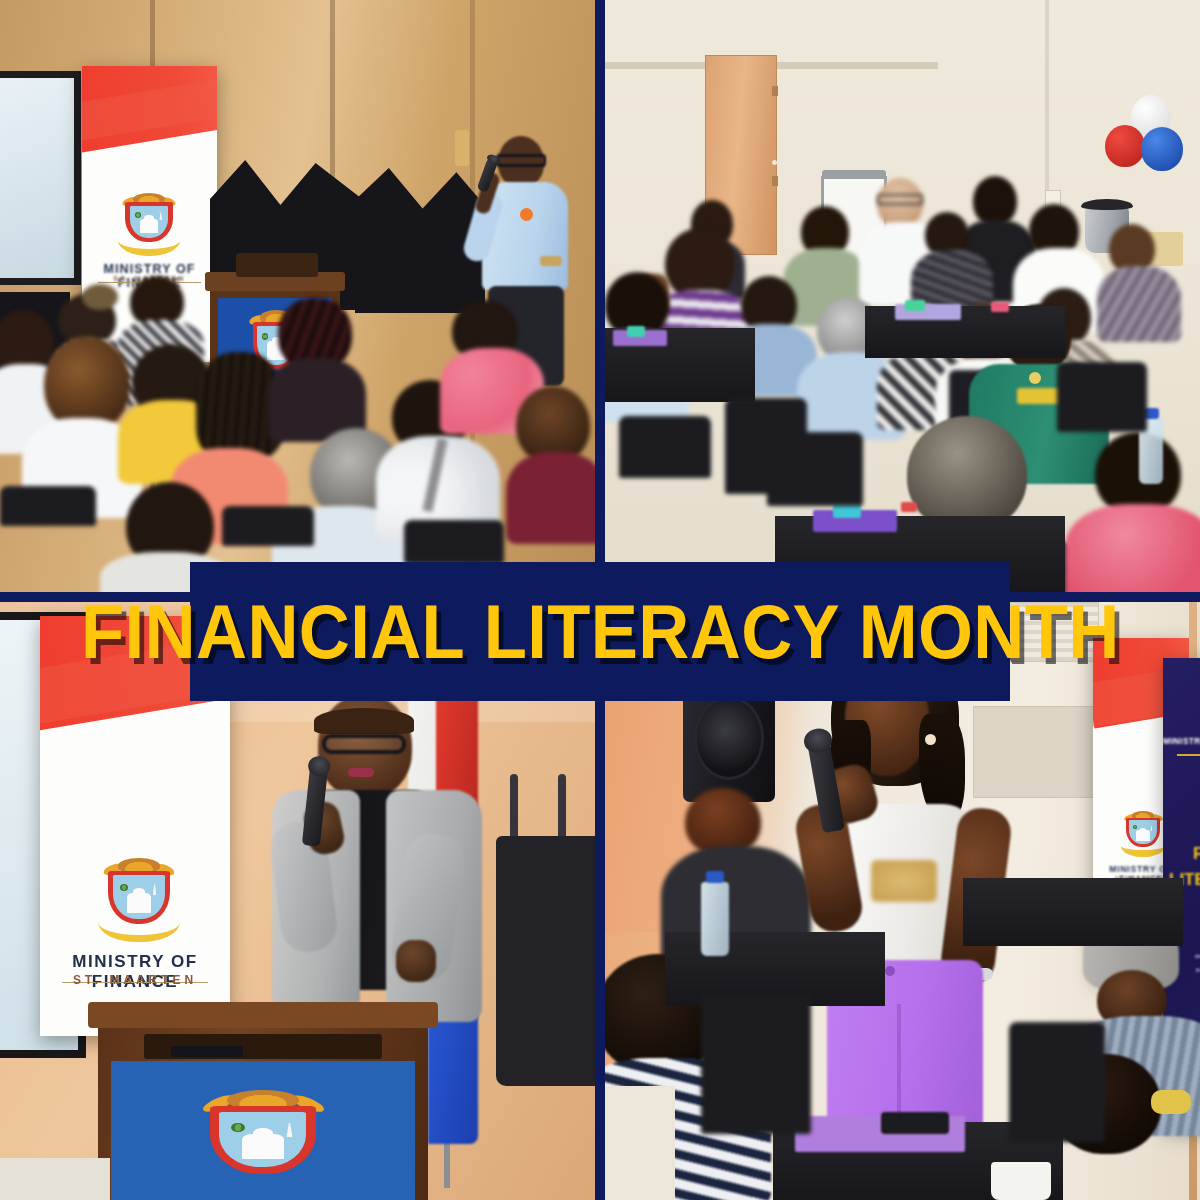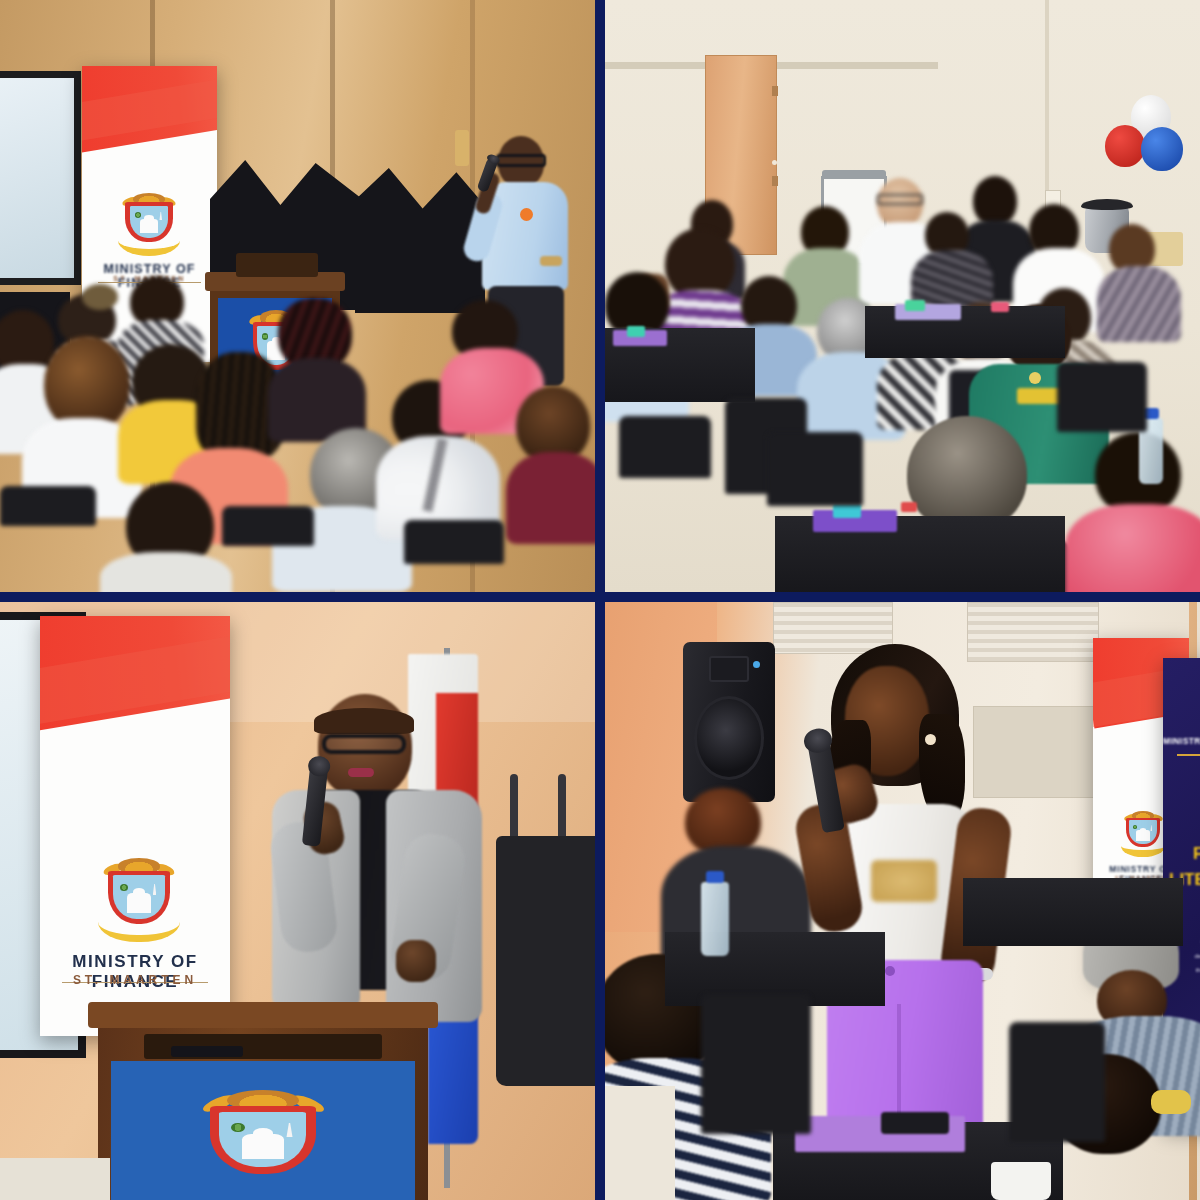--- a/index.html
+++ b/index.html
@@ -651,14 +651,17 @@
       <div class="el" style="left:386px;top:560px;width:60px;height:38px;background:#f3f3f0;border-radius:4px 4px 8px 8px;"></div>
       <div class="chairback blur2" style="left:96px;top:392px;width:110px;height:140px;"></div>
       <div class="chairback blur2" style="left:404px;top:420px;width:96px;height:120px;"></div>
       <div class="el" style="left:0;top:484px;width:70px;height:114px;background:#ece6da;"></div>
     </div>
   </div>
 
   <div class="divider-v"></div>
   <div class="divider-h"></div>
 
+  <div class="banner">
+    <div class="banner-text">FINANCIAL LITERACY MONTH</div>
+  </div>
 
 </div>
 
 </body></html>

